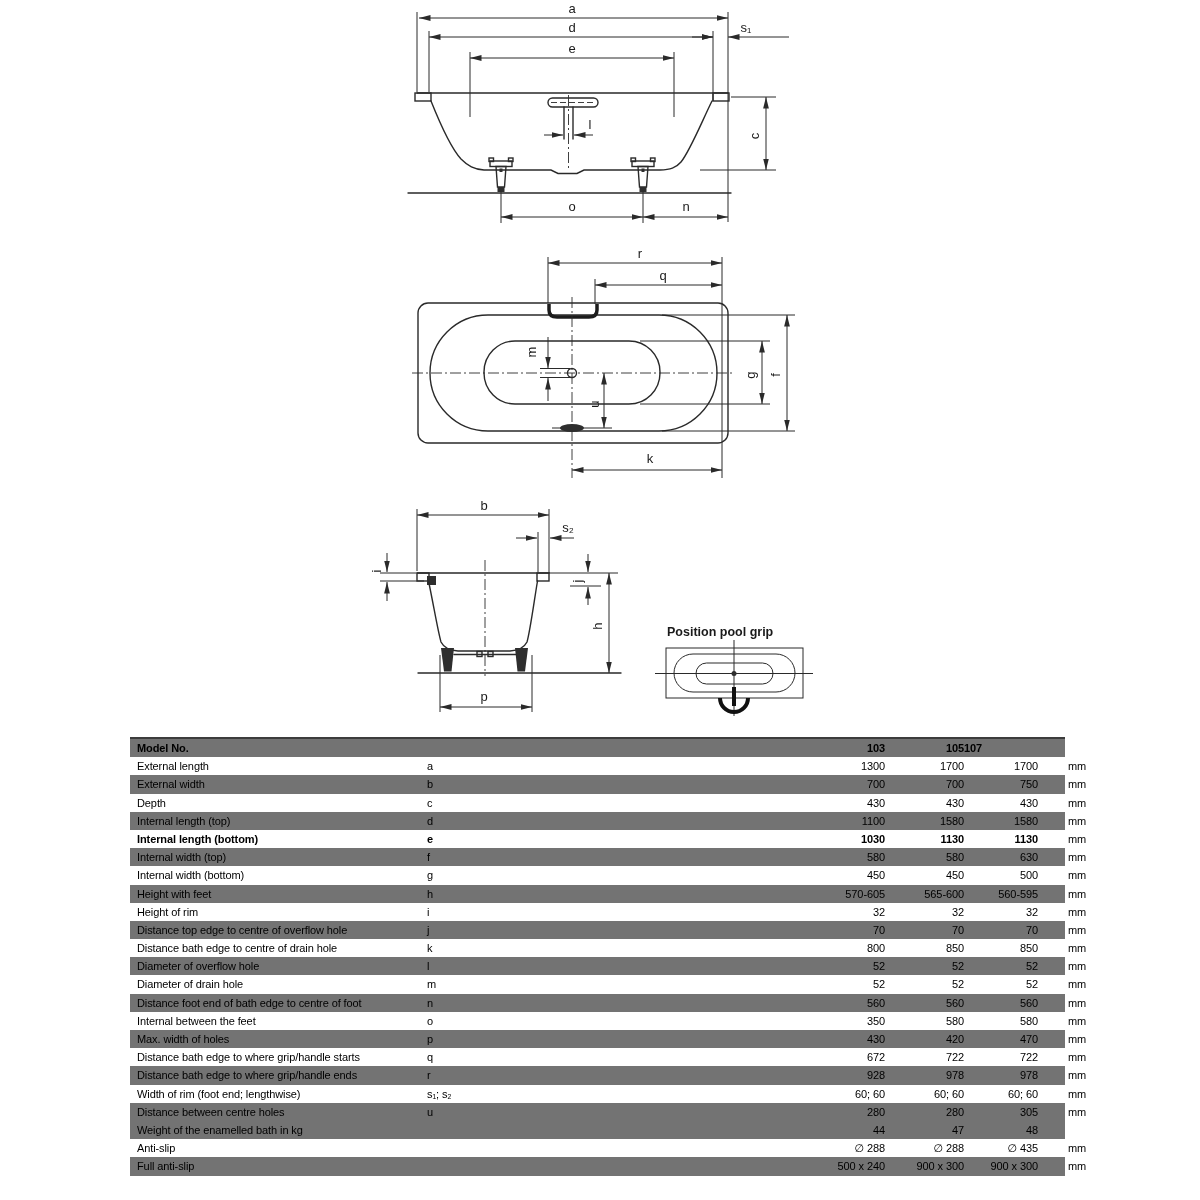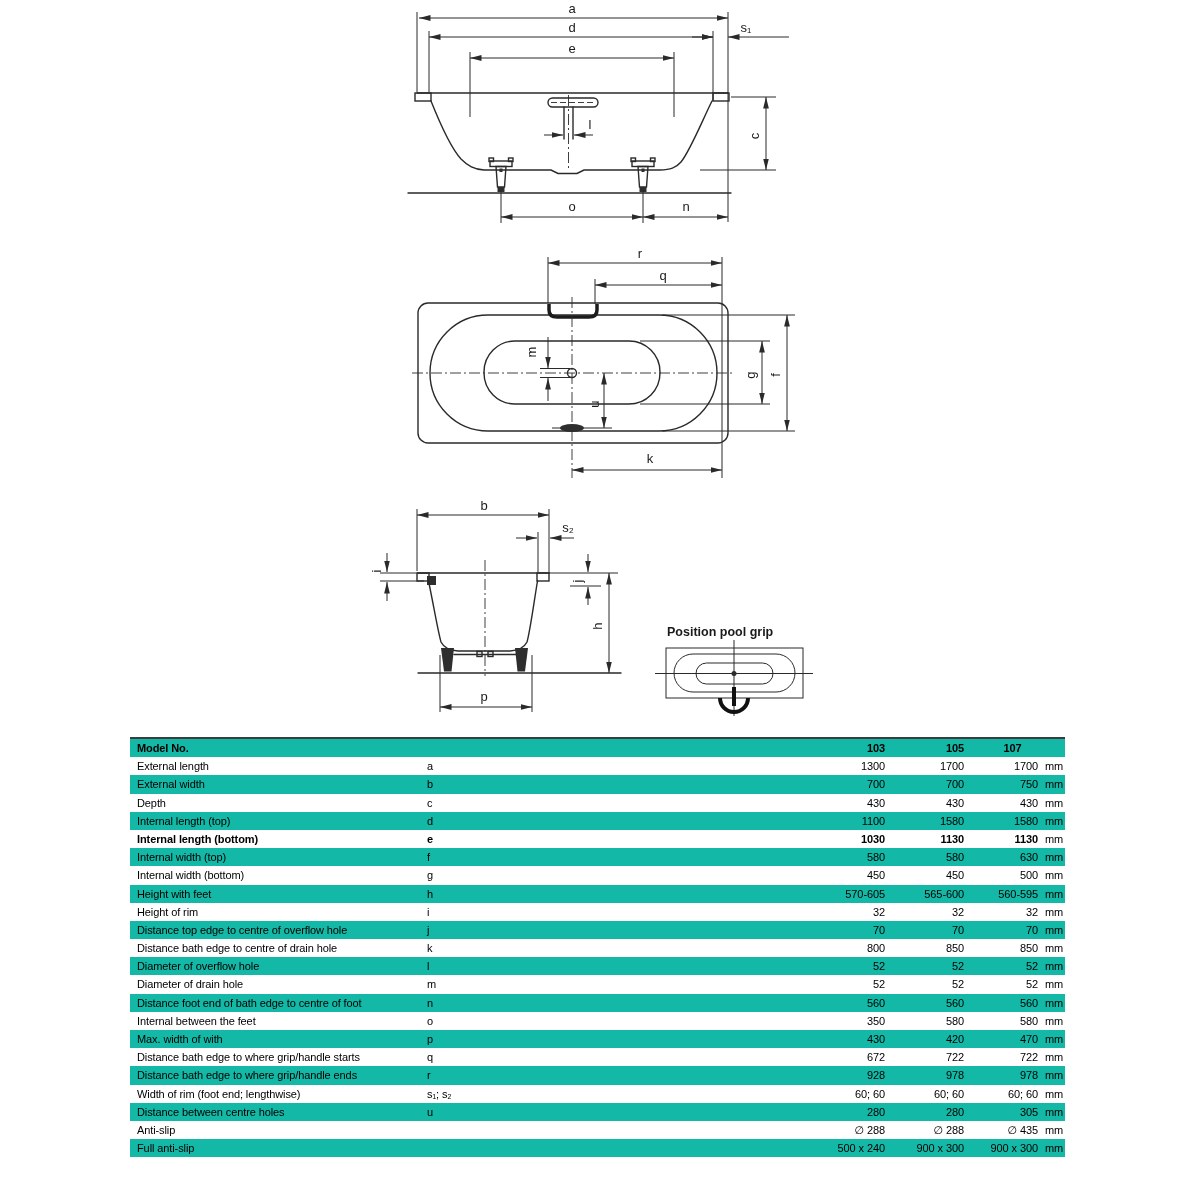--- a/index.html
+++ b/index.html
@@ -16,26 +16,26 @@
   .fill{fill:#2e2e2e;stroke:none;}
   .thick{stroke:#1c1c1c;stroke-width:3.5;fill:none;}
   .grip7{stroke:#111;stroke-width:4;fill:none;}
   text{font-family:"Liberation Sans",sans-serif;font-size:13px;fill:#1a1a1a;}
   .ttl{font-size:12.5px;font-weight:bold;}
 
   
   .spec-table{position:absolute;left:130px;top:737px;width:935px;border-top:2px solid #3c3c3c;}
   .trow{display:grid;grid-template-columns:297px 160px 1fr 79px 74px 27px;height:18.2px;
         align-items:center;font-size:11px;line-height:18.2px;letter-spacing:-0.1px;}
-  .trow.shade{background:#14b8a6;}
+  .trow.shade{background:#737373;}
   .c-label{padding-left:7px;white-space:nowrap;overflow:hidden;}
   .c-letter{white-space:nowrap;}
   .c-v{text-align:right;white-space:nowrap;}
-  .c-unit{padding-left:7px;white-space:nowrap;}
-  .c-span{grid-column:5/7;text-align:center;padding-right:4px;}
+  .c-unit{padding-left:7px;white-space:nowrap;margin-left:23px;}
+  .c-span{grid-column:5/7;text-align:left;padding-right:4px;}
   .b{font-weight:bold;}
 </style>
 </head>
 <body>
 
 <div class="sheet">
 
 <svg class="drawings" width="1200" height="735" viewBox="0 0 1200 735">
   <defs>
     <marker id="mE" viewBox="0 0 12 8" refX="11.5" refY="4" markerWidth="12" markerHeight="8" orient="auto-start-reverse" markerUnits="userSpaceOnUse">
@@ -342,21 +342,21 @@
       </div>
       <div class="trow">
         <div class="c-label">Internal between the feet</div>
         <div class="c-letter">o</div>
         <div class="c-v">350</div>
         <div class="c-v">580</div>
         <div class="c-v">580</div>
         <div class="c-unit">mm</div>
       </div>
       <div class="trow shade">
-        <div class="c-label">Max. width of with</div>
+        <div class="c-label">Max. width of holes</div>
         <div class="c-letter">p</div>
         <div class="c-v">430</div>
         <div class="c-v">420</div>
         <div class="c-v">470</div>
         <div class="c-unit">mm</div>
       </div>
       <div class="trow">
         <div class="c-label">Distance bath edge to where grip/handle starts</div>
         <div class="c-letter">q</div>
         <div class="c-v">672</div>
@@ -381,20 +381,28 @@
         <div class="c-unit">mm</div>
       </div>
       <div class="trow shade">
         <div class="c-label">Distance between centre holes</div>
         <div class="c-letter">u</div>
         <div class="c-v">280</div>
         <div class="c-v">280</div>
         <div class="c-v">305</div>
         <div class="c-unit">mm</div>
       </div>
+      <div class="trow shade">
+        <div class="c-label">Weight of the enamelled bath in kg</div>
+        <div class="c-letter"></div>
+        <div class="c-v">44</div>
+        <div class="c-v">47</div>
+        <div class="c-v">48</div>
+        <div class="c-unit"></div>
+      </div>
       <div class="trow">
         <div class="c-label">Anti-slip</div>
         <div class="c-letter"></div>
         <div class="c-v">∅ 288</div>
         <div class="c-v">∅ 288</div>
         <div class="c-v">∅ 435</div>
         <div class="c-unit">mm</div>
       </div>
       <div class="trow shade">
         <div class="c-label">Full anti-slip</div>

